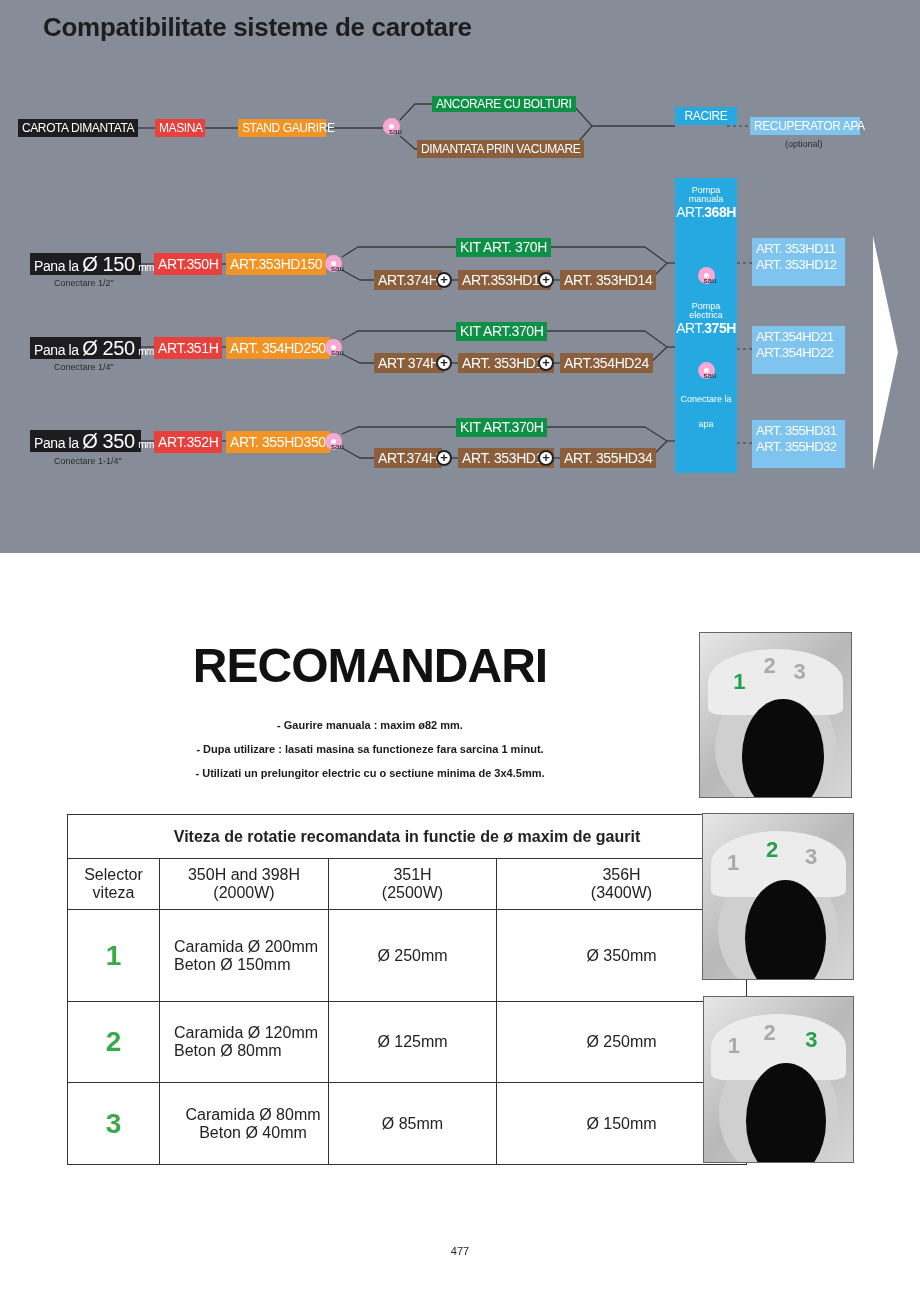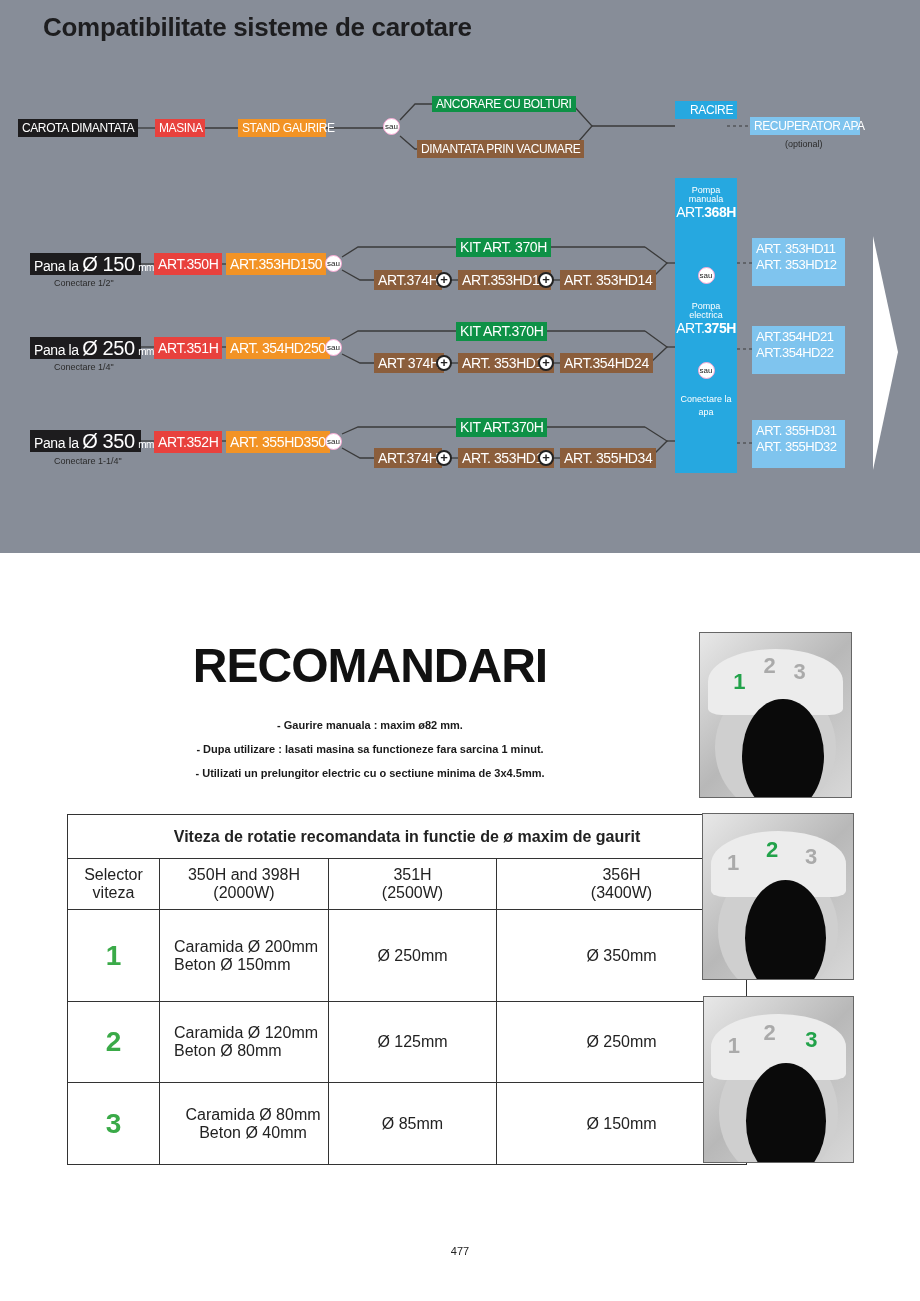--- a/index.html
+++ b/index.html
@@ -8,21 +8,21 @@
 .title{position:absolute;left:43px;top:12px;font-size:26px;font-weight:bold;color:#1d1d1f;letter-spacing:-0.3px}
 .box{position:absolute;color:#fff;font-size:12px;line-height:18px;height:18px;padding:0 4px;white-space:nowrap;letter-spacing:-0.4px}
 .blk{background:#1d1c1e}
 .red{background:#e8413d}
 .org{background:#f29325}
 .grn{background:#0e9146}
 .brn{background:#8b5e3c}
 .blu{background:#26a8e0}
 .lblu{background:#7fc4ee}
 .big{height:22px;line-height:22px;font-size:14px}
-.sau{position:absolute;width:17px;height:17px;border-radius:50%;background:#fff;border:1px solid #f9a8d4;font-size:8px;line-height:15px;text-align:center;color:#222}
+.sau{position:absolute;width:17px;height:17px;border-radius:50%;background:#fff;border:6px solid #f9a8d4;font-size:8px;line-height:15px;text-align:center;color:#222}
 .plus{position:absolute;width:16px;height:16px;border-radius:50%;background:#fff;border:2px solid #222;font-size:13px;font-weight:bold;line-height:12px;text-align:center;color:#222}
 .sub{position:absolute;font-size:9px;color:#2b2b2b;white-space:nowrap}
 svg.lines{position:absolute;left:0;top:0}
 .pump{position:absolute;left:675px;top:178px;width:62px;height:295px;background:#26a8e0;color:#fff;text-align:center}
 .pump .s{font-size:9px;line-height:9px}
 .pump .a{font-size:14px;letter-spacing:-0.5px}
 .rbox{position:absolute;left:752px;width:93px;height:48px;background:#7fc4ee;color:#fff;font-size:13px;line-height:16px;padding:3px 4px;letter-spacing:-0.5px}
 .rec-title{position:absolute;left:0;width:740px;top:638px;text-align:center;font-size:48px;font-weight:bold;color:#111;letter-spacing:-1px}
 .bullets{position:absolute;left:60px;width:620px;top:713px;text-align:center;font-size:11px;font-weight:bold;color:#1a1a1a;line-height:24px}
 table{position:absolute;left:67px;top:814px;width:680px;border-collapse:collapse}
@@ -95,21 +95,21 @@
   </svg>
 
   <div class="title">Compatibilitate sisteme de carotare</div>
 
   <div class="box blk" style="left:18px;top:119px">CAROTA DIMANTATA</div>
   <div class="box red" style="left:155px;top:119px;width:50px">MASINA</div>
   <div class="box org" style="left:238px;top:119px;width:88px">STAND GAURIRE</div>
   <div class="sau" style="left:383px;top:118px">sau</div>
   <div class="box grn" style="left:432px;top:96px;height:16px;line-height:16px">ANCORARE CU BOLTURI</div>
   <div class="box brn" style="left:417px;top:140px">DIMANTATA PRIN VACUMARE</div>
-  <div class="box blu" style="left:675px;top:101px;width:62px;text-align:right">RACIRE</div>
+  <div class="box blu" style="left:675px;top:107px;width:62px;text-align:center">RACIRE</div>
   <div class="box lblu" style="left:750px;top:117px;width:110px;text-align:right">RECUPERATOR APA</div>
   <div class="sub" style="left:785px;top:139px">(optional)</div>
 
   <div class="box blk big" style="left:30px;top:253px;width:111px"><span>Pana la</span> <span style="font-size:20px">Ø 150</span> <span style="font-size:10px">mm</span></div>
   <div class="sub" style="left:54px;top:278px">Conectare 1/2"</div>
   <div class="box red big" style="left:154px;top:253px">ART.350H</div>
   <div class="box org big" style="left:226px;top:253px">ART.353HD150</div>
   <div class="sau" style="left:325px;top:255px">sau</div>
   <div class="box grn big" style="left:456px;top:238px;height:19px;line-height:19px">KIT ART. 370H</div>
   <div class="box brn big" style="left:374px;top:270px;height:20px;line-height:20px">ART.374H</div>
@@ -145,21 +145,21 @@
   <div class="pump">
     <div style="margin-top:8px" class="s">Pompa</div>
     <div class="s">manuala</div>
     <div class="a"><span>ART.</span><b>368H</b></div>
     <div class="sau" style="position:relative;margin:47px auto 0;left:0;top:0">sau</div>
     <div style="margin-top:18px" class="s">Pompa</div>
     <div class="s">electrica</div>
     <div class="a"><span>ART.</span><b>375H</b></div>
     <div class="sau" style="position:relative;margin:26px auto 0;left:0;top:0">sau</div>
     <div style="margin-top:16px" class="s">Conectare la</div>
-    <div class="s" style="margin-top:4px">apa</div>
+    <div class="s" style="margin-top:16px">apa</div>
   </div>
 
   <div class="rbox" style="top:238px">
       <div>ART. 353HD11</div>
       <div>ART. 353HD12</div>
     </div>
   <div class="rbox" style="top:326px">
       <div>ART.354HD21</div>
       <div>ART.354HD22</div>
     </div>

